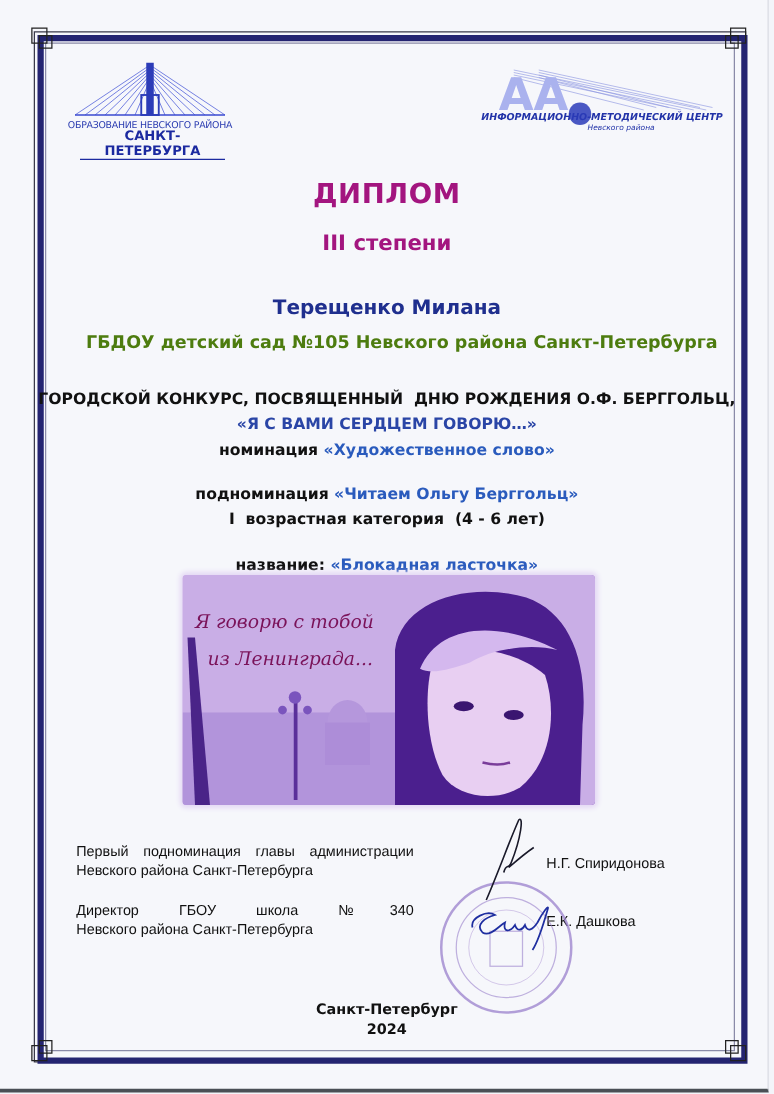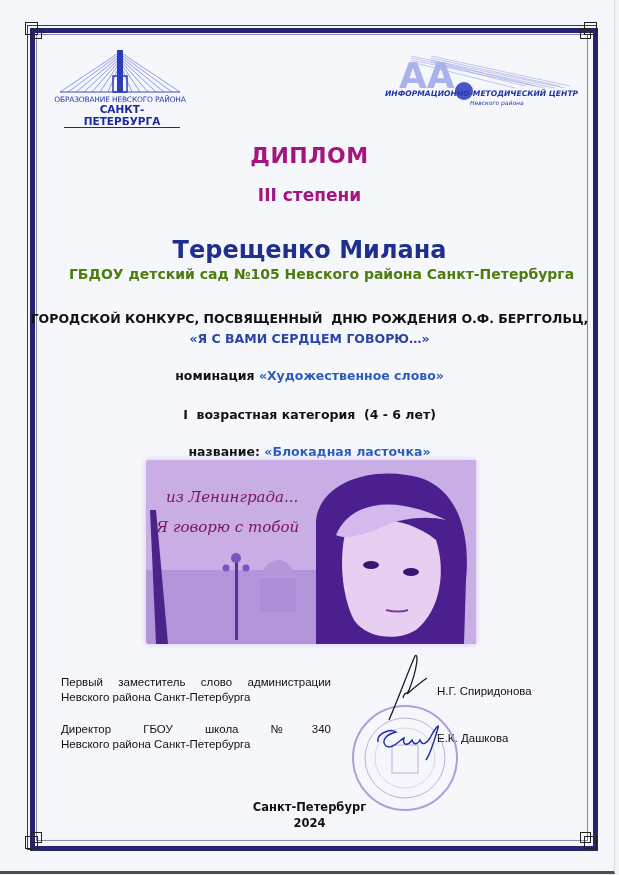--- a/index.html
+++ b/index.html
@@ -27,21 +27,21 @@
   }
   .corner { position:absolute; width:11px; height:11px; border:1px solid #222; }
   .corner.b { width:9px; height:9px; }
 
   .center { position:absolute; left:0; width:619px; text-align:center; }
   .logo-left { position:absolute; left:50px; top:50px; width:140px; height:66px; }
   .logo-right { position:absolute; left:385px; top:52px; width:190px; height:58px; }
 
   .title { top:143px; font-size:22px; font-weight:bold; color:#a3157f; letter-spacing:0.5px; }
   .degree { top:185px; font-size:17px; font-weight:bold; color:#a3157f; }
-  .name { top:236px; font-size:24px; font-weight:bold; color:#1f2f8e; }
+  .name { top:236px; font-size:16px; font-weight:bold; color:#1f2f8e; }
   .org { top:266px; font-size:14px; font-weight:bold; color:#4d7c0f;padding-left:12px; }
   .contest { top:311px; font-size:12.5px; font-weight:bold; color:#111; }
   .motto { top:331px; font-size:12.5px; font-weight:bold; color:#2a45a6; }
   .line { font-size:12.5px; font-weight:bold; color:#111; }
   .accent { color:#2a5bbd; }
 
   .picture {
     position:absolute; left:146px; top:460px; width:330px; height:184px;
     border-radius:3px; overflow:hidden;
     background:linear-gradient(135deg,#cfb3e8 0%, #b48fdd 40%, #7b47b8 100%);
@@ -119,23 +119,27 @@
     <div style="position:absolute;left:85px;top:47px;font-size:6px;font-style:italic;color:#2233a8;">Невского района</div>
   </div>
 
   <div class="center title">ДИПЛОМ</div>
   <div class="center degree">III степени</div>
   <div class="center name">Терещенко Милана</div>
   <div class="center org">ГБДОУ детский сад №105 Невского района Санкт-Петербурга</div>
   <div class="center motto">«Я С ВАМИ СЕРДЦЕМ ГОВОРЮ…»</div>
   <div class="center contest" style="white-space:pre;">ГОРОДСКОЙ КОНКУРС, ПОСВЯЩЕННЫЙ  ДНЮ РОЖДЕНИЯ О.Ф. БЕРГГОЛЬЦ,</div>
 
-  <div class="center line" style="top:368px;">
+  <div class="center line" style="top:352px;">
     <span>номинация</span>
     <span class="accent">«Художественное слово»</span>
+  </div>
+  <div class="center line" style="top:387px;">
+    <span>подноминация</span>
+    <span class="accent">«Читаем Ольгу Берггольц»</span>
   </div>
   <div class="center line" style="top:407px;white-space:pre;">I  возрастная категория  (4 - 6 лет)</div>
   <div class="center line" style="top:444px;">
     <span>название:</span>
     <span class="accent">«Блокадная ласточка»</span>
   </div>
 
   <div class="picture">
     <svg width="330" height="184" viewBox="0 0 330 184" style="position:absolute;left:0;top:0;">
       <rect x="0" y="0" width="330" height="184" fill="#c9aee6"></rect>
@@ -155,26 +159,26 @@
 
       <path d="M200,70 C215,55 260,55 290,80 C300,110 295,150 270,170 C250,182 220,178 208,160 C195,135 193,95 200,70 Z" fill="#e8cff2"></path>
 
       <ellipse cx="225" cy="105" rx="8" ry="4" fill="#3a1570"></ellipse>
       <ellipse cx="265" cy="112" rx="8" ry="4" fill="#3a1570"></ellipse>
       <path d="M240,150 C248,152 256,152 262,150" stroke="#7a3d9a" stroke-width="2" fill="none"></path>
 
       <path d="M190,75 C205,40 250,35 300,60 C280,55 250,58 230,70 C215,75 200,80 190,75 Z" fill="#d4b8ee"></path>
     </svg>
     <div class="pic-text">
+      <div>Я говорю с тобой</div>
       <div style="padding-left:10px;">из Ленинграда...</div>
-      <div>Я говорю с тобой</div>
     </div>
   </div>
 
-  <div class="sig-text justify" style="left:61px;top:676px;">Первый заместитель слово администрации</div>
+  <div class="sig-text justify" style="left:61px;top:676px;">Первый подноминация главы администрации</div>
   <div class="sig-text" style="left:61px;top:691px;">Невского района Санкт-Петербурга</div>
   <div class="sig-text" style="left:437px;top:685px;">Н.Г. Спиридонова</div>
 
   <div class="sig-text justify" style="left:61px;top:723px;">Директор ГБОУ школа №340</div>
   <div class="sig-text" style="left:61px;top:738px;">Невского района Санкт-Петербурга</div>
   <div class="sig-text" style="left:437px;top:732px;">Е.К. Дашкова</div>
 
   <svg style="position:absolute;left:350px;top:700px;" width="110" height="115" viewBox="0 0 110 115">
     <circle cx="55" cy="58" r="52" fill="none" stroke="#9a80cc" stroke-width="2" opacity="0.75"></circle>
     <circle cx="55" cy="58" r="40" fill="none" stroke="#9a80cc" stroke-width="1" opacity="0.6"></circle>

